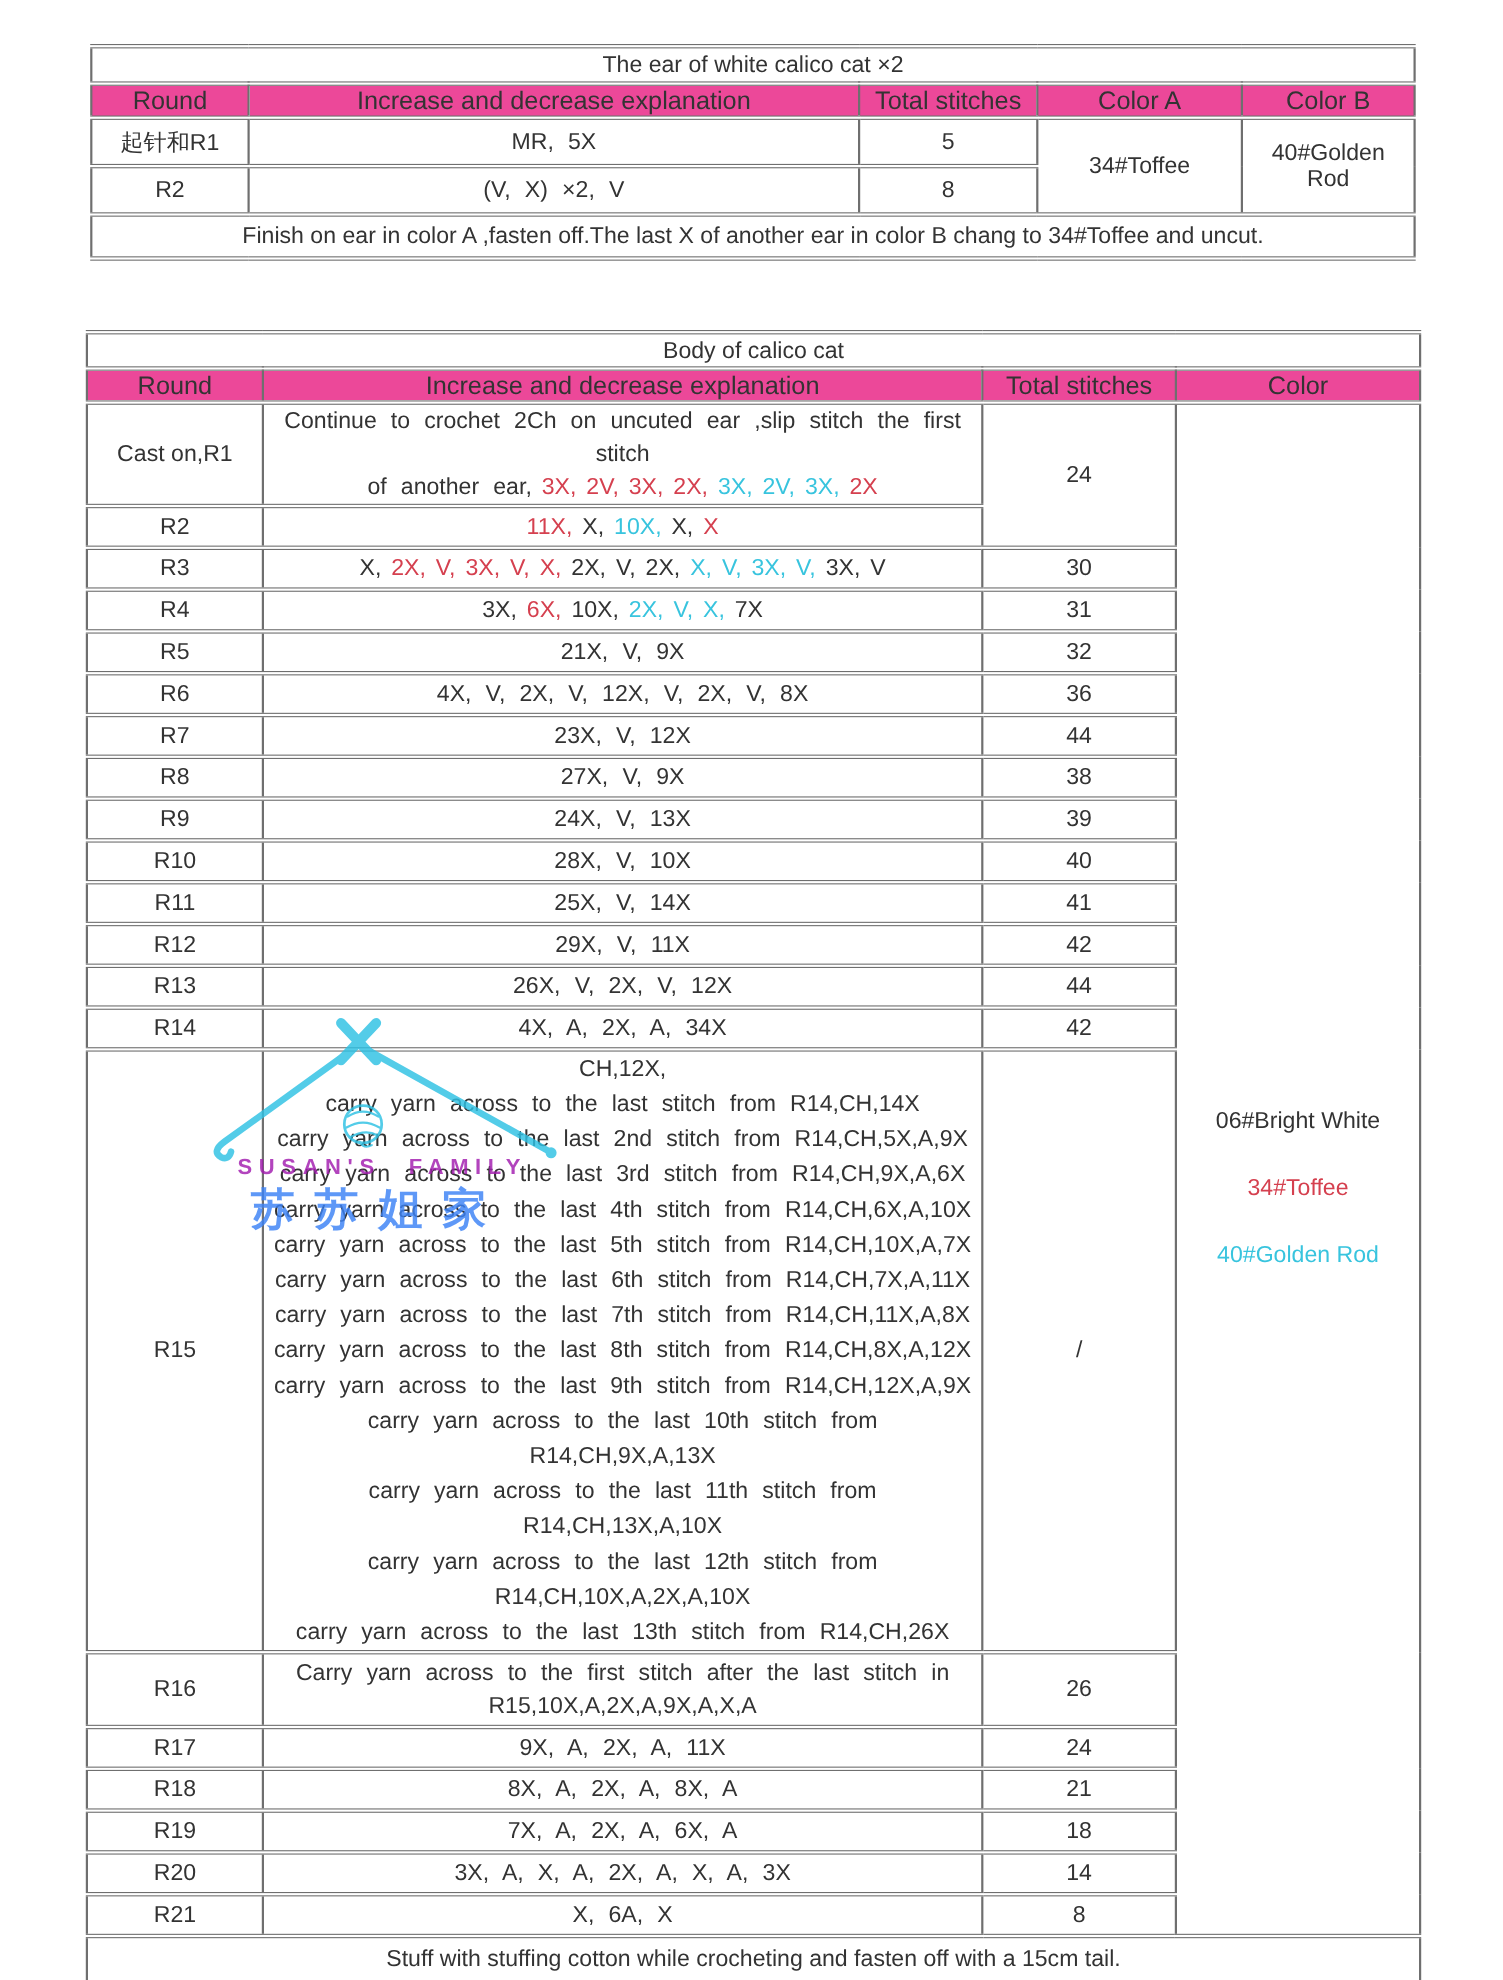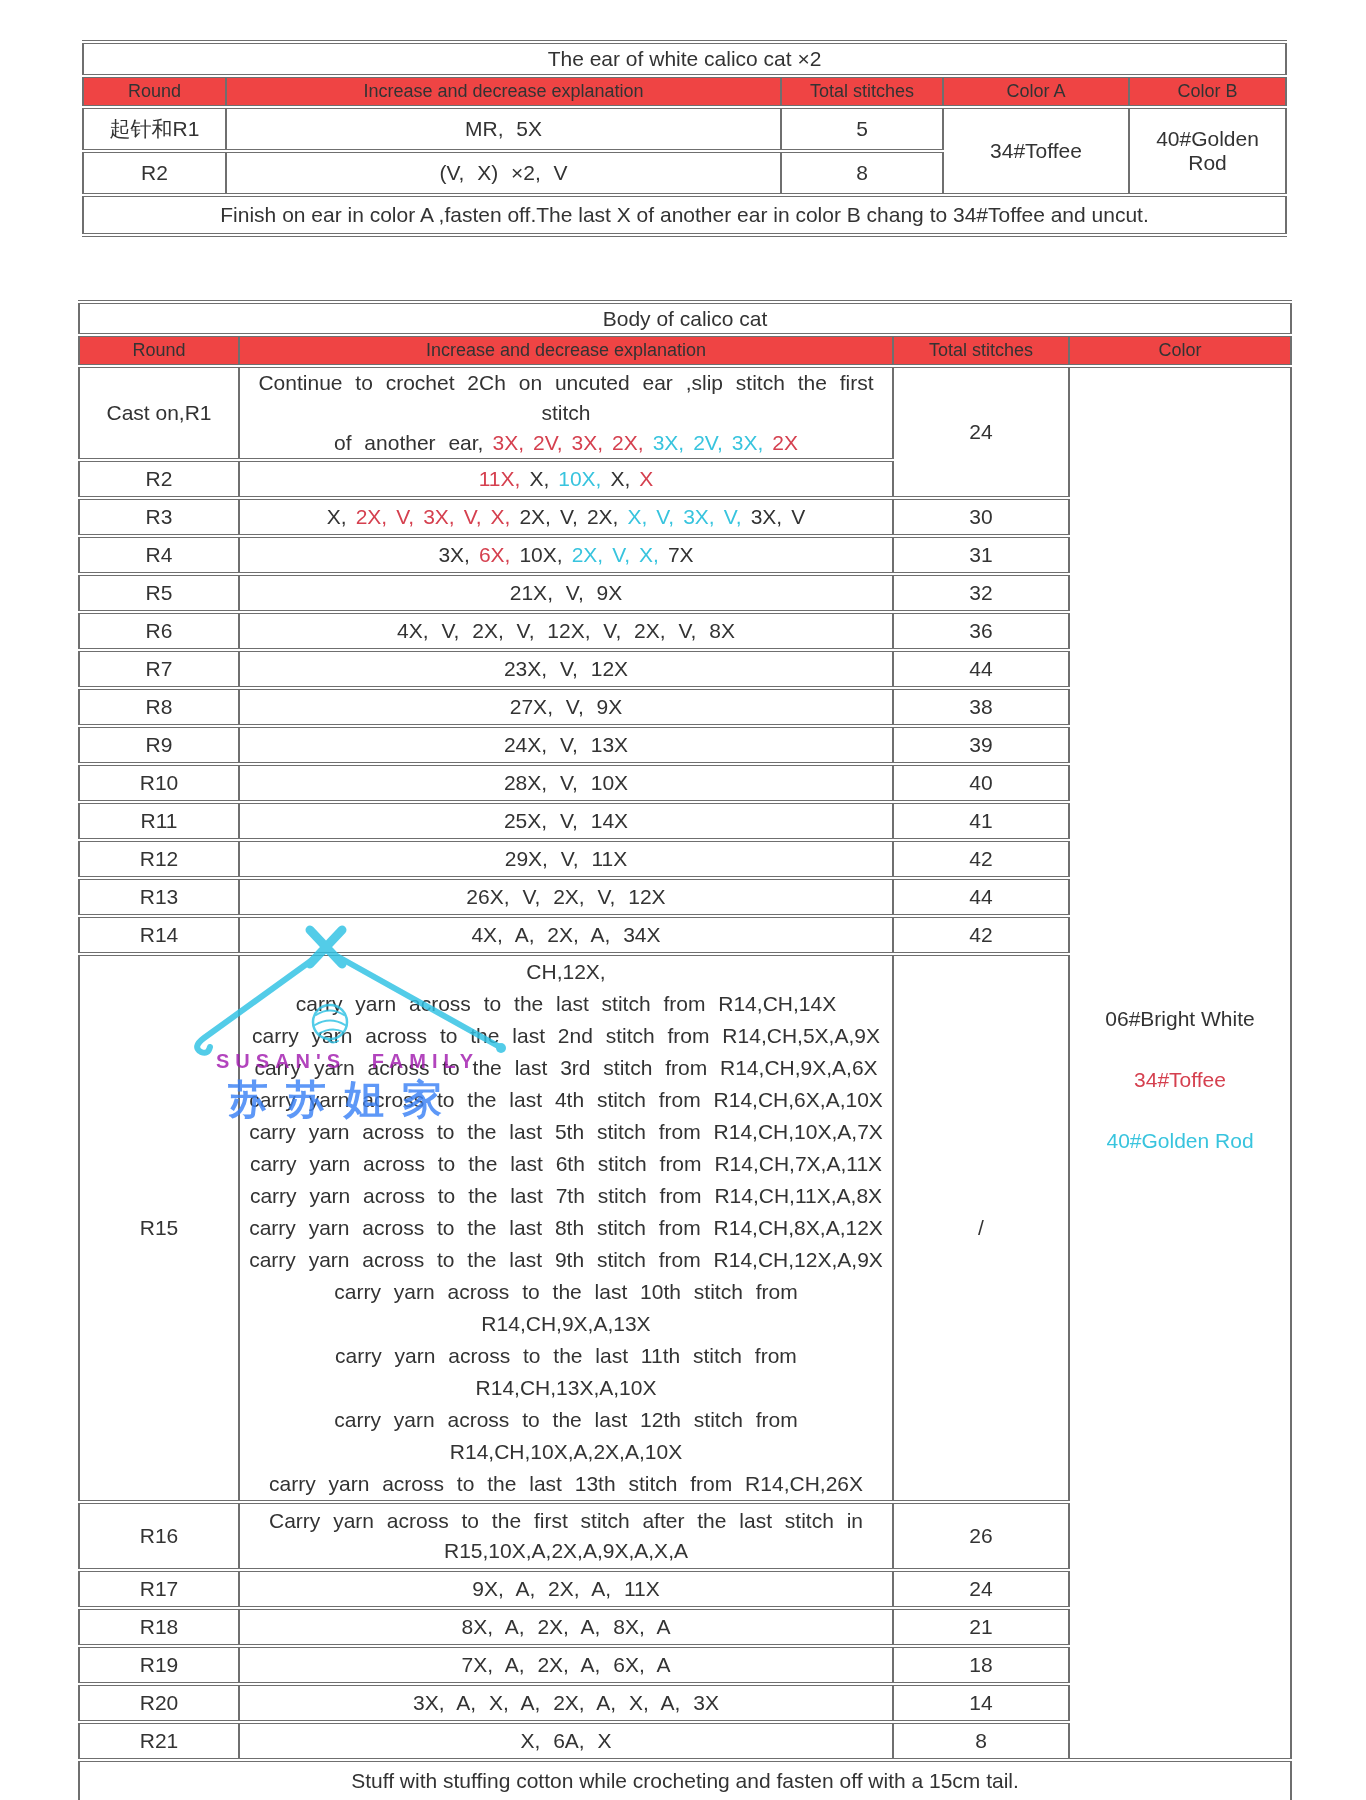--- a/index.html
+++ b/index.html
@@ -4,21 +4,21 @@
 <style>
   html,body{margin:0;padding:0;background:#fff;}
   .page{position:relative;width:1366px;height:1800px;background:#ffffff;overflow:hidden;
         font-family:"Liberation Sans","DejaVu Sans",sans-serif;color:#333;}
   table.tbl{position:absolute;border-collapse:collapse;table-layout:fixed;background:#fff;}
   .tbl td{border-left:2px solid #6f6f6f;border-right:2px solid #6f6f6f;
           border-top:4px double #6f6f6f;border-bottom:4px double #6f6f6f;
           text-align:center;vertical-align:middle;font-size:21px;color:#333;
           padding:0 4px;overflow:hidden;}
   .tbl .title-cell{background:#fff;font-size:21px;}
-  .tbl .head-cell{background:#ef4444;font-size:18px;}
+  .tbl .head-cell{background:#ec4899;font-size:23px;}
   .tbl .note-cell{font-size:21px;}
   .expl-cell{word-spacing:7px;}
   .seg{margin-right:9px;}
   .seg:last-child{margin-right:0;}
   .ck{color:#333;}
   .cr{color:#d5404f;}
   .cc{color:#38c4de;}
   .note-red{color:#cc3342;}
   .ear{left:82px;top:40px;width:1203px;}
   .bodytbl{left:78px;top:300px;width:1212px;}

